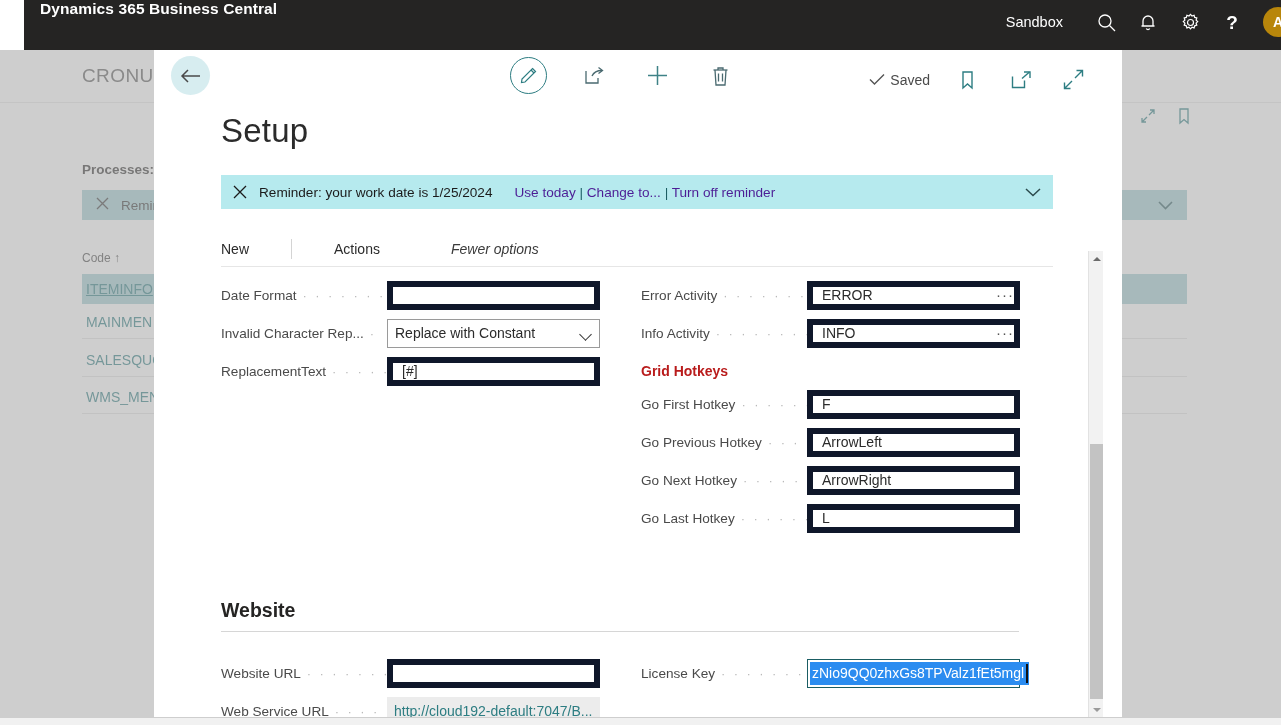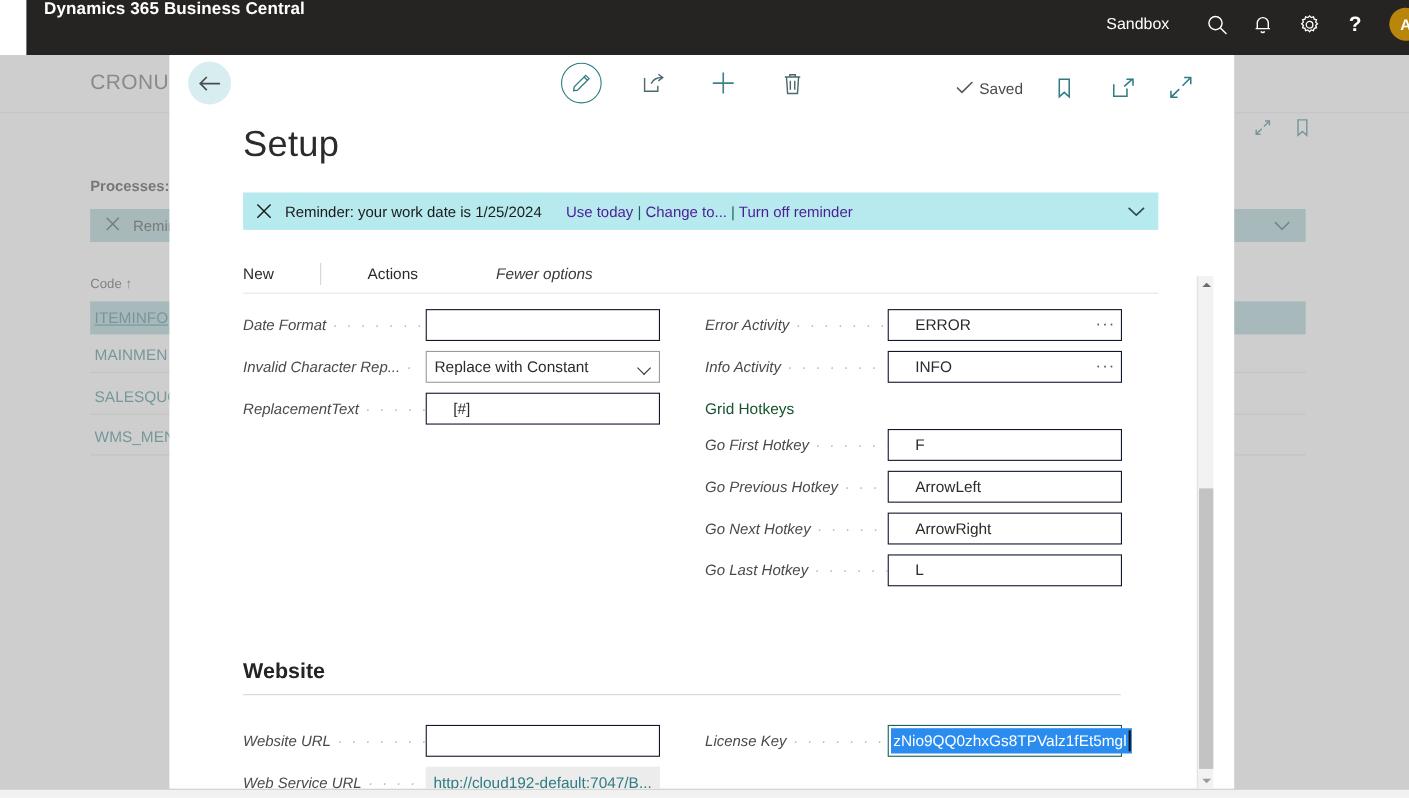--- a/index.html
+++ b/index.html
@@ -138,30 +138,30 @@
     position: relative; margin-left: 67px; width: 832px;
     border-top: 1px solid #e6e6e6; padding-top: 9px;
   }
   .cols { display: flex; }
   .col { width: 380px; }
   .col.right { margin-left: 40px; }
 
   .frow { display: flex; align-items: center; height: 38px; }
   .flabel {
     font-size: 13.6px; color: #4a4a4a; white-space: nowrap;
-    display: flex; align-items: center; width: 166px; overflow: hidden; font-style: italic;
+    display: flex; align-items: center; width: 166px; overflow: hidden;
   }
   .flabel .dots {
     flex: 1; margin-left: 6px; overflow: hidden; white-space: nowrap;
     color: #b9b9b9; font-size: 13px; letter-spacing: 2.4px;
   }
   .fctl { width: 213px; position: relative; }
   .finput {
-    width: 100%; height: 29px; border: 1px solid #0f172a; background: #ffffff;
-    font-size: 14px; color: #2b2b2b; padding: 0 24px;
+    width: 100%; height: 29px; border: 6px solid #0f172a; background: #ffffff;
+    font-size: 14px; color: #2b2b2b; padding: 0 9px;
     font-family: "Liberation Sans", sans-serif;
   }
   .fselect {
     width: 100%; height: 29px; border: 1px solid #9a9a9a; background: #ffffff;
     font-size: 14px; color: #2b2b2b; padding: 0 7px;
     font-family: "Liberation Sans", sans-serif;
     -webkit-appearance: none; appearance: none;
   }
   .fselect-wrap { position: relative; }
   .fselect-wrap::after {
@@ -181,21 +181,21 @@
     background: #2b8cf0; color: #ffffff; font-size: 14px;
     display: flex; align-items: center; padding: 0 1px 0 2px; white-space: nowrap;
     pointer-events: none;
   }
   .keycaret { width: 1.5px; height: 19px; background: #111; margin-left: 2px; }
   .fstatic {
     height: 29px; background: #ececec; display: flex; align-items: center;
     padding: 0 7px; font-size: 14px; color: #2d7d82; white-space: nowrap; overflow: hidden;
   }
   .subhead {
-    font-size: 14px; font-weight: normal; color: #14532d; margin: 11px 0 6px 0;
+    font-size: 14px; font-weight: bold; color: #b91c1c; margin: 11px 0 6px 0;
   }
   .secthead {
     font-size: 19.5px; color: #252423; font-weight: 700;
     padding-bottom: 9px; border-bottom: 1px solid #d6d6d6; width: 798px;
     margin-top: 62px;
   }
 
   
   .vscroll {
     position: absolute; right: 19px; top: 205px; width: 15px; height: 466px;

